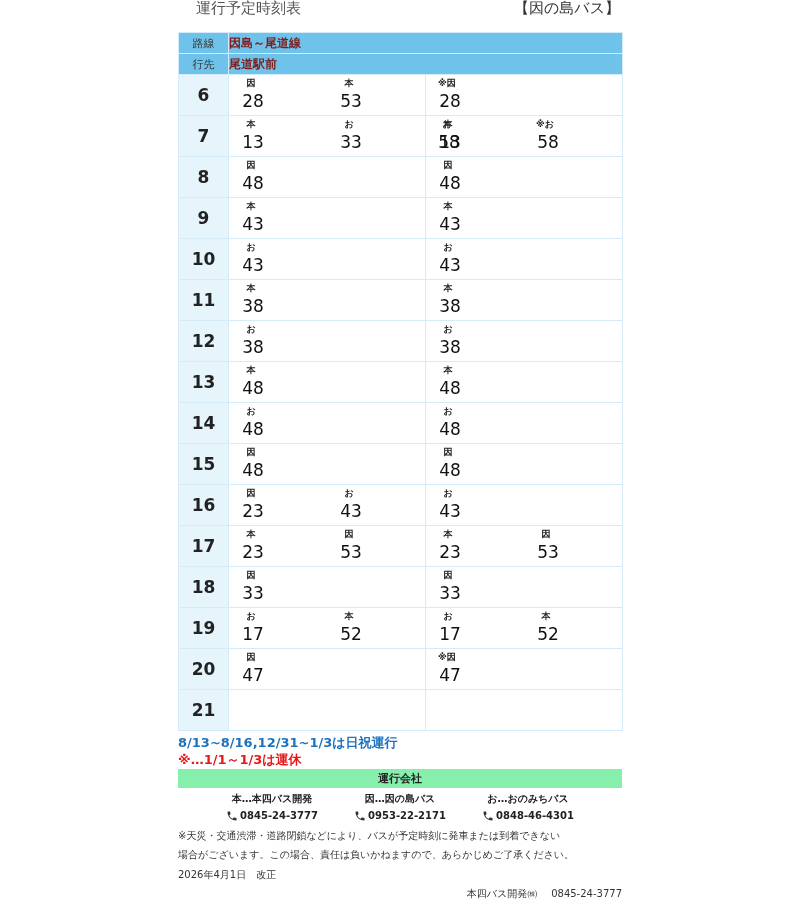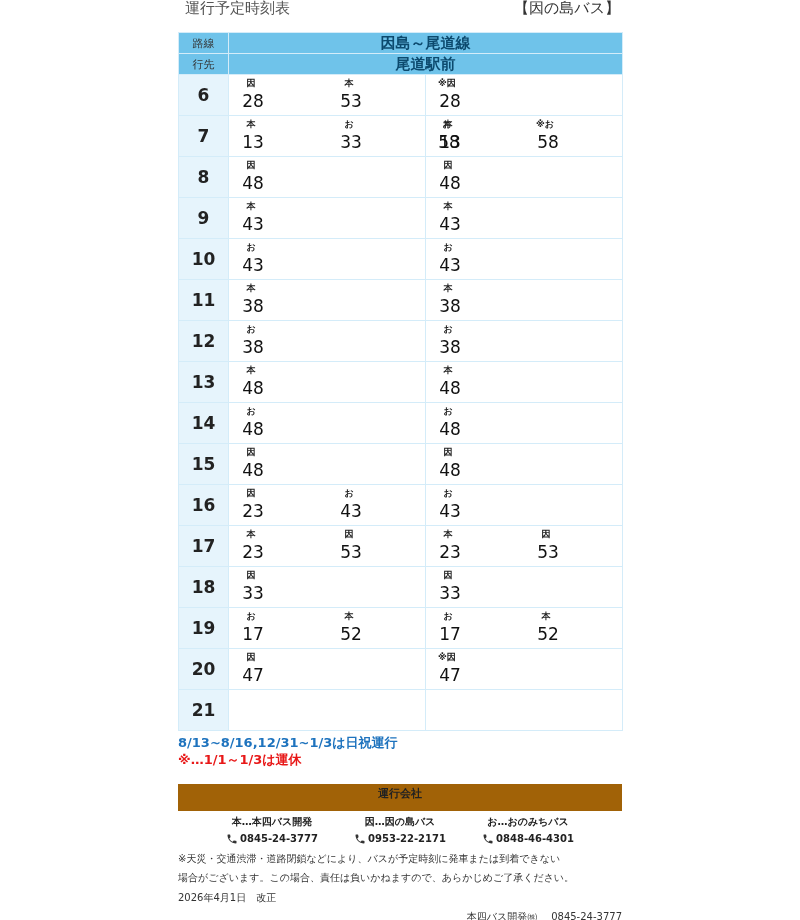--- a/index.html
+++ b/index.html
@@ -1,43 +1,43 @@
 <!DOCTYPE html>
 <html><head>
 <meta charset="utf-8">
 <style>
   html, body { margin: 0; padding: 0; background: #ffffff; }
   body { width: 800px; height: 920px; position: relative; font-family: "DejaVu Sans", "Liberation Sans", sans-serif; color: #222; overflow: hidden; }
   .wrap { position: absolute; left: 178px; top: 0; width: 444px; }
   .title-bar { height: 30px; position: relative; }
-  .title-left { position: absolute; left: 7px; top: -1px; font-size: 15px; color: #555; }
+  .title-left { position: absolute; left: 18px; top: -1px; font-size: 15px; color: #555; }
   .title-right { position: absolute; right: 2px; top: -1px; font-size: 15px; color: #333; }
   table.tt { border-collapse: collapse; width: 444px; table-layout: fixed; margin-top: 2px; }
   table.tt td { padding: 0; border: 1px solid #d4ecf9; }
   .c-label { width: 49px; text-align: center; font-size: 11px; }
   .hdr-blue td { background: #6fc3ea; height: 20px; }
   .hdr-blue .c-label { color: #333; }
-  .hdr-blue .c-val { text-align: center; font-weight: bold; font-size: 15px; color: #0c4a6e; }
+  .hdr-blue .c-val { font-weight: bold; font-size: 12px; color: #7f1d1d; }
   .hdr-blue td { border-color: #ffffff; }
   .hdr-day td { height: 19px; font-size: 11px; text-align: center; }
   .hdr-day .c-label { background: #eeeeee; border-color: #fff; color: #333; }
   .hdr-day .c-wk { background: #eeeeee; border-color: #fff; color: #333; }
   .hdr-day .c-hol { background: #cdeefc; border-color: #fff; color: #e02020; }
   .hour-row td { height: 40px; vertical-align: top; background: #fff; }
   .hour-row .c-hour { background: #e6f4fc; text-align: center; vertical-align: middle; font-size: 17px; font-weight: bold; color: #222; }
   .cell { position: relative; height: 40px; }
   .dep { position: absolute; top: 0; width: 60px; }
   .dep .co { position: absolute; left: 0; top: 2px; font-size: 9px; color: #222; font-weight: bold; width: 40px; text-align: left; }
   .dep .co-inner { display: inline-block; width: 20px; text-align: center; }
   .dep .co-inner.mark { width: auto; }
   .dep .min { position: absolute; left: 0; top: 16px; font-size: 17px; color: #111; width: 24px; text-align: center; }
   .notes { margin-top: 3px; }
   .note-blue { color: #1e73be; font-size: 13px; font-weight: bold; height: 17px; line-height: 17px; }
   .note-red { color: #e81818; font-size: 13px; font-weight: bold; height: 17px; line-height: 17px; }
-  .op-title { background: #a16207; text-align: center; font-size: 11px; font-weight: bold; height: 27px; line-height: 19px; margin-top: 16px; }
+  .op-title { background: #86efac; text-align: center; font-size: 11px; font-weight: bold; height: 19px; line-height: 19px; margin-top: 1px; }
   .ops { display: flex; justify-content: space-around; padding: 0 30px; margin-top: 2px; }
   .op { text-align: center; font-size: 10px; font-weight: bold; }
   .op .op-name { height: 17px; line-height: 17px; }
   .op .op-tel { height: 18px; line-height: 18px; display: flex; align-items: center; justify-content: center; gap: 2px; }
   .phone-icon { width: 12px; height: 12px; display: inline-block; }
   .disclaimer { font-size: 10px; color: #333; line-height: 19px; margin-top: 1px; }
   .rev { text-align: left; font-size: 10px; color: #333; height: 19px; line-height: 19px; margin-top: 1px; }
   .pub { text-align: right; font-size: 10px; color: #333; height: 19px; line-height: 19px; }
   .pub span { margin-left: 14px; }
 </style>

